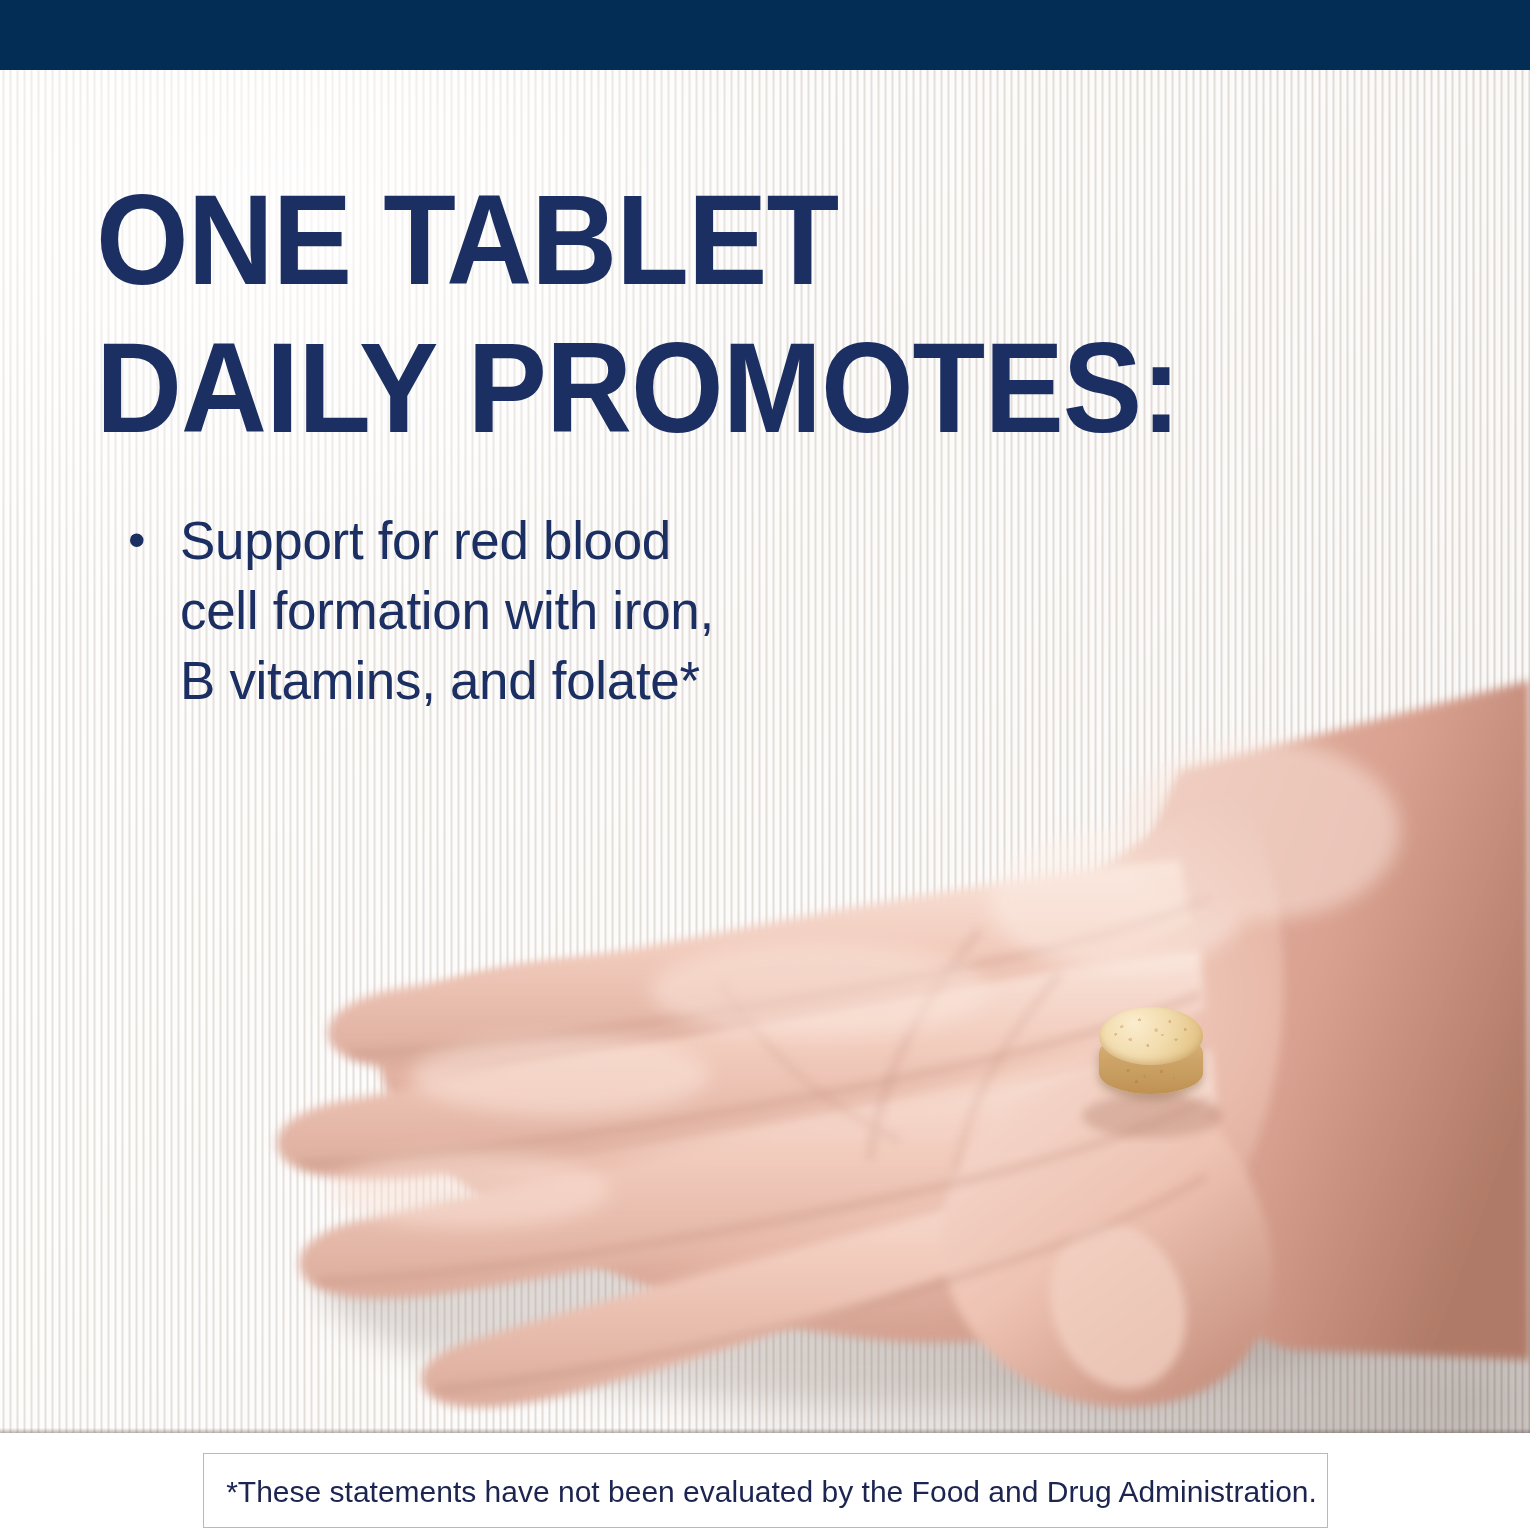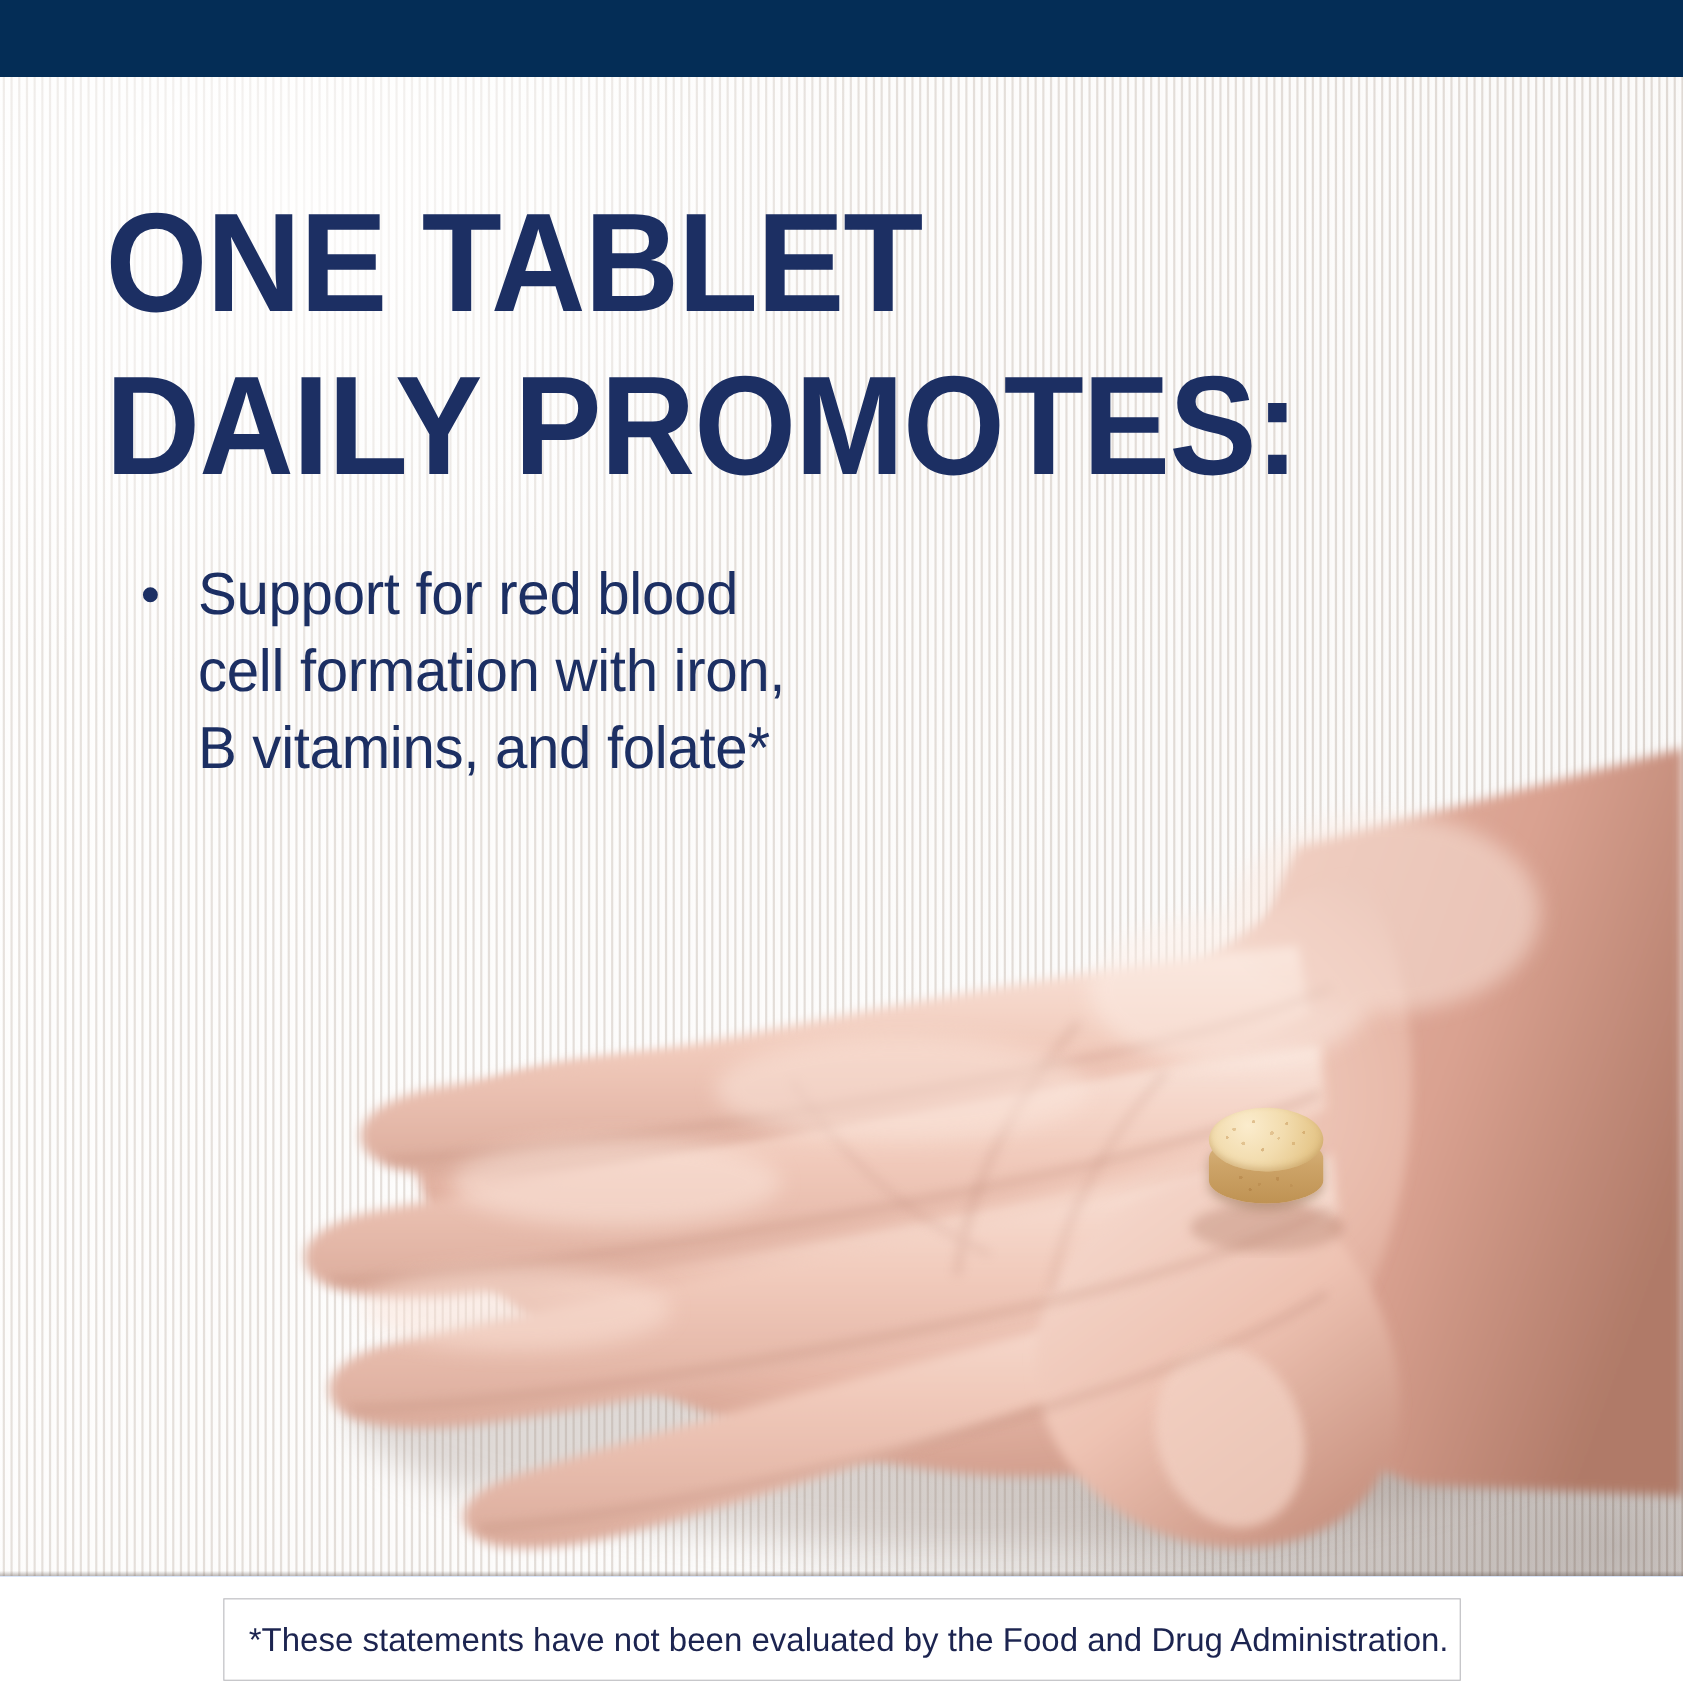--- a/index.html
+++ b/index.html
@@ -7,21 +7,21 @@
     padding: 0;
     background: #ffffff;
   }
   body {
     font-family: "Liberation Sans", sans-serif;
   }
   .canvas {
     position: relative;
     width: 1530px;
     height: 1530px;
-    background: #3b82f6;
+    background: #86efac;
     overflow: hidden;
   }
 
   
   .top-band {
     position: absolute;
     left: 0; top: 0;
     width: 1530px;
     height: 70px;
     background: #042d56;

